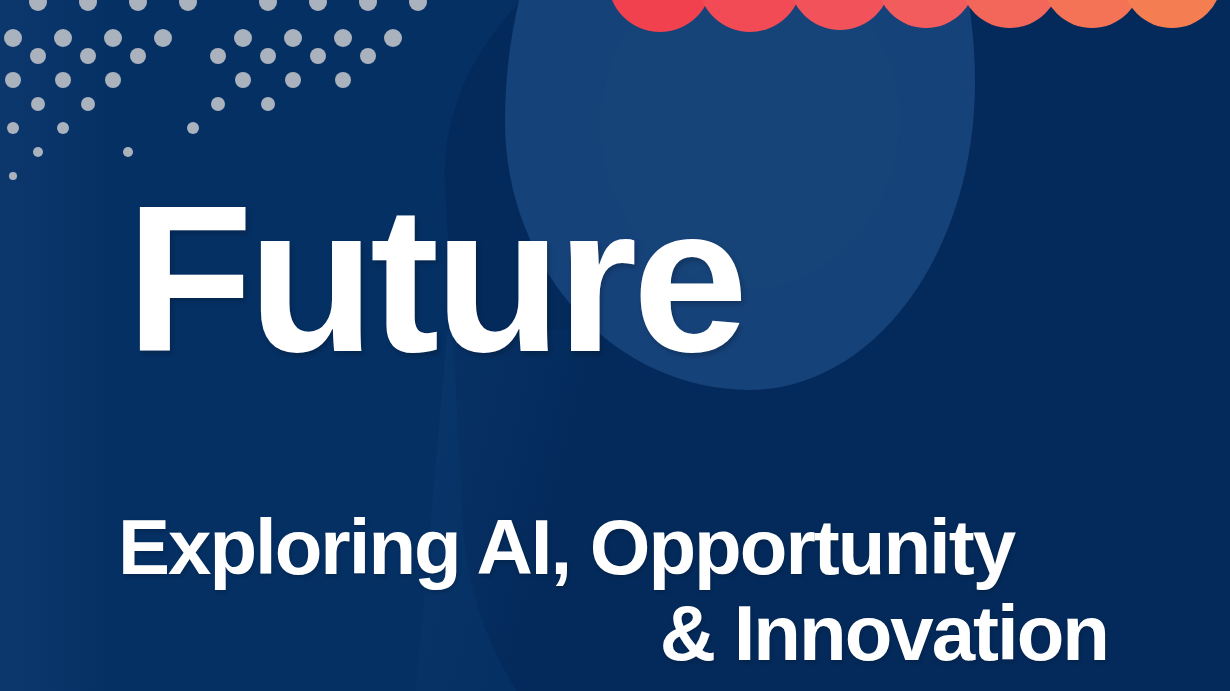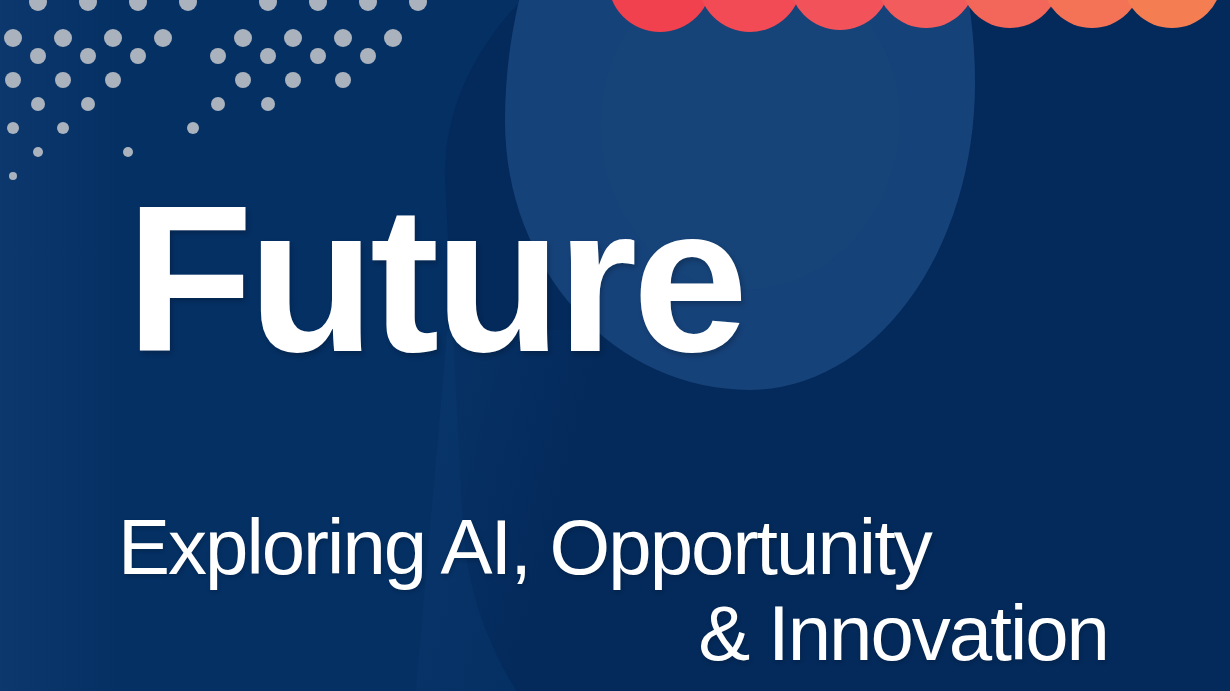--- a/index.html
+++ b/index.html
@@ -123,21 +123,21 @@
   }
   .headline .line-1 { display: block; }
   .headline .line-2 { display: block; }
 
   .subtitle {
     position: absolute;
     left: 118px;
     top: 440px;
     width: 990px;
     color: #ffffff;
-    font-weight: 400;
+    font-weight: 700;
     font-size: 78px;
     line-height: 1.1;
     letter-spacing: -2px;
     text-shadow: 1px 2px 4px rgba(0,0,0,0.20);
   }
   .subtitle .sub-line-1 { display: block; text-align: left; }
   .subtitle .sub-line-2 { display: block; text-align: right; }
 </style>
 </head>
 <body>

